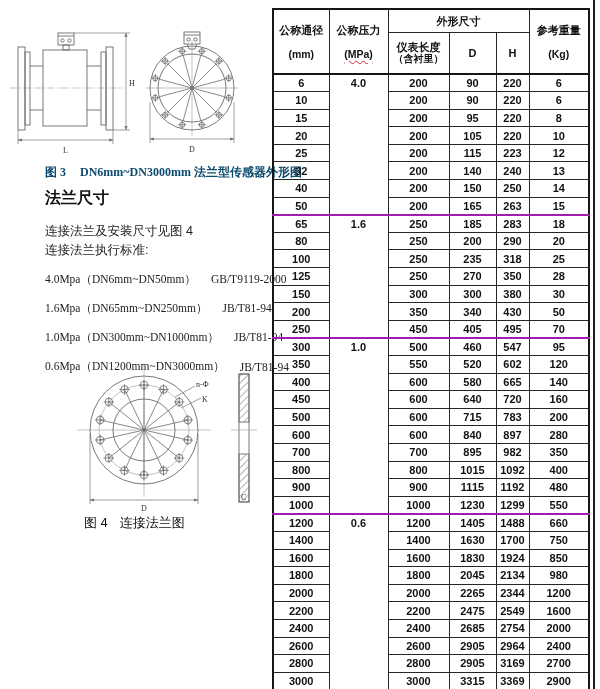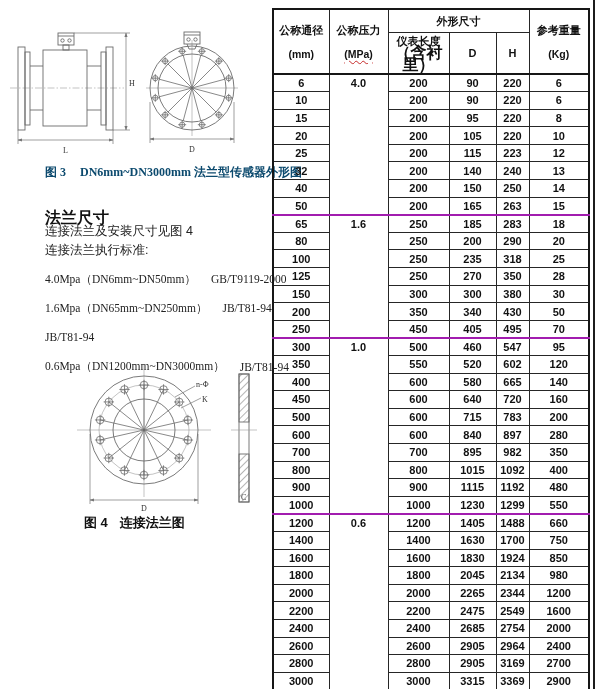--- a/index.html
+++ b/index.html
@@ -17,34 +17,34 @@
   .edge-line { position:absolute; left:593px; top:0; width:2px; height:689px; background:#1c1c1c; }
 
   
   .fig3-caption {
     position:absolute; left:45px; top:164px; width:228px;
     font-family:"Liberation Serif", serif;
     font-size:12px; font-weight:bold; color:#0c4a6e; white-space:nowrap;
   }
   .fig3-caption .pre { margin-right:14px; }
   .flange-heading {
-    position:absolute; left:45px; top:208px;
+    position:absolute; left:45px; top:188px;
     font-size:16px; font-weight:bold; color:#111;
   }
   .flange-line1 { position:absolute; left:45px; top:223px; font-size:12.5px; color:#222; }
   .flange-line2 { position:absolute; left:45px; top:242px; font-size:12.5px; color:#222; }
   .standards {
     position:absolute; left:45px; top:259px;
     font-family:"Liberation Serif", serif;
     font-size:11.5px; color:#222;
   }
   .standards .std-row { display:flex; gap:15px; height:18.2px; align-items:center; white-space:nowrap;margin-top:11px; }
   .fig4-caption {
     position:absolute; left:84px; top:514px;
-    font-size:13px; font-weight:bold; color:#111; white-space:nowrap;
+    font-size:13px; font-weight:normal; color:#111; white-space:nowrap;
   }
   .fig4-caption .pre { margin-right:12px; }
 
   
   .fig3-svg { position:absolute; left:8px; top:6px; }
   .fig4-svg { position:absolute; left:55px; top:334px; }
   svg .ln { stroke:#6b6b6b; stroke-width:0.9; fill:none; }
   svg .thin { stroke:#9a9a9a; stroke-width:0.6; fill:none; }
   svg .dim { stroke:#777; stroke-width:0.7; fill:none; }
   svg text { fill:#333; font-family:"Liberation Serif", serif; font-size:8px; }
@@ -62,21 +62,21 @@
     overflow:hidden;
   }
   .dim-table thead tr.h1 { height:23px; }
   .dim-table thead tr.h2 { height:42px; }
   .dim-table thead th { font-size:11px; line-height:12px; }
   .dim-table tbody tr { height:17.6px; }
   .dim-table tbody tr.group-start td { border-top:2px solid #a21caf; }
   .dim-table tbody tr:first-child td { border-top:2px solid #161616; }
   .c-press { vertical-align:top !important; line-height:16.5px; }
   .t2 { margin-top:12px; font-size:10.5px; }
-  .len2 { font-size:16px; }
+  .len2 { font-size:10px; }
   .wavy-unit {
     text-decoration-line:underline;
     text-decoration-style:wavy;
     text-decoration-color:#c62b2b;
     text-decoration-thickness:1px;
     text-underline-offset:2px;
   }
 </style>
 </head>
 <body>
@@ -201,20 +201,21 @@
   <div class="standards">
     <div class="std-row">
       <span>4.0Mpa（DN6mm~DN50mm）</span>
       <span>GB/T9119-2000</span>
     </div>
     <div class="std-row">
       <span>1.6Mpa（DN65mm~DN250mm）</span>
       <span>JB/T81-94</span>
     </div>
     <div class="std-row">
+      <span>1.0Mpa（DN300mm~DN1000mm）</span>
       <span>JB/T81-94</span>
     </div>
     <div class="std-row">
       <span>0.6Mpa（DN1200mm~DN3000mm）</span>
       <span>JB/T81-94</span>
     </div>
   </div>
 
   <svg class="fig4-svg" width="212" height="180" viewBox="0 0 212 180">
     <defs>

